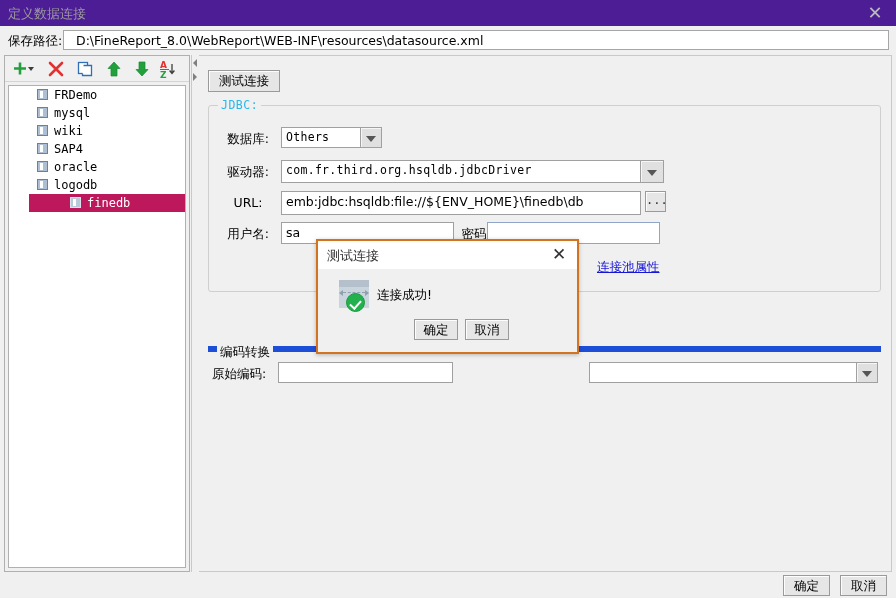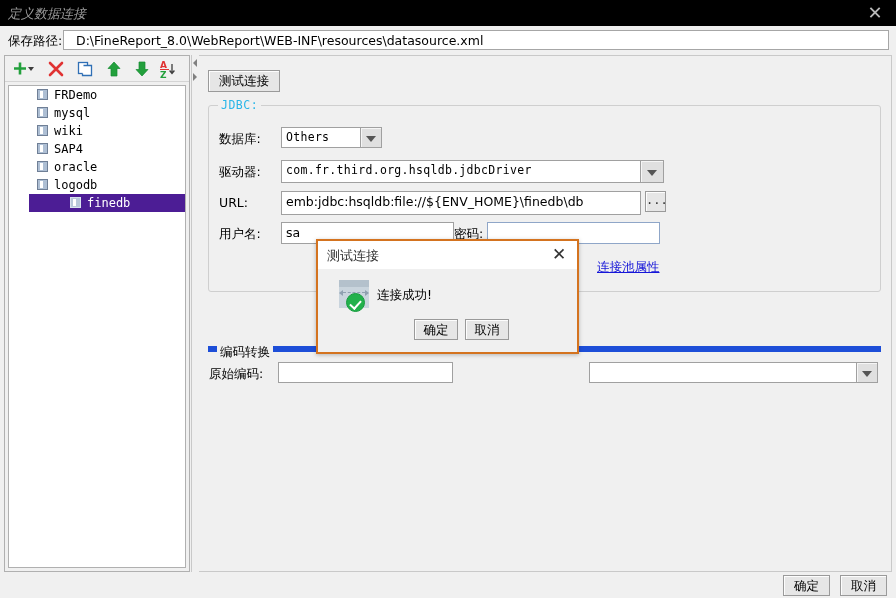--- a/index.html
+++ b/index.html
@@ -8,22 +8,21 @@
     background:#f0f0f0;
     font-family:"Liberation Sans","DejaVu Sans",sans-serif;
     font-size:12px;color:#000;
     -webkit-font-smoothing:none;
   }
   #app{position:relative;width:896px;height:598px;background:#f0f0f0;}
 
   
   .titlebar{
     position:absolute;left:0;top:0;width:896px;height:26px;
-    background:#000000;
-    font-style:italic;
+    background:#4c1d95;
   }
   .titlebar .ttl{
     position:absolute;left:8px;top:5px;
     font-size:13px;color:#9a9a9a;
     font-family:"DejaVu Sans","Liberation Sans",sans-serif;
   }
   .titlebar .xbtn{
     position:absolute;right:8px;top:3px;width:26px;height:20px;
     color:#b9b9b9;font-size:18px;line-height:19px;text-align:center;
     font-family:"DejaVu Sans",sans-serif;cursor:default;
@@ -57,21 +56,21 @@
   .listbox{
     position:absolute;left:3px;top:29px;width:178px;height:483px;
     background:#fff;border:1px solid #b0b0b0;box-sizing:border-box;
     overflow:hidden;
   }
   .litem{
     position:relative;height:18px;line-height:18px;padding-left:8px;
     font-family:"DejaVu Sans Mono","Liberation Mono",monospace;
     font-size:12px;color:#000;white-space:nowrap;cursor:default;margin-left:20px;
   }
-  .litem.sel{background:#4c1d95;color:#fff;padding-left:41px;}
+  .litem.sel{background:#be185d;color:#fff;padding-left:41px;}
   .litem .ico{
     display:inline-block;width:11px;height:11px;vertical-align:-1px;
     margin-right:6px;position:relative;
   }
   .litem .ico i{
     position:absolute;left:0;top:0;width:11px;height:11px;box-sizing:border-box;
     border:1px solid #6f7f96;background:#aebfd4;
   }
   .litem .ico i:after{
     content:"";position:absolute;left:2px;top:1px;width:3px;height:7px;
@@ -108,21 +107,21 @@
     border:1px solid #cfcfcf;border-radius:3px;box-sizing:border-box;
   }
   .jdbcgrp .glabel{
     position:absolute;left:9px;top:-8px;background:#f0f0f0;padding:0 3px;
     font-family:"DejaVu Sans Mono","Liberation Mono",monospace;
     font-size:11.5px;color:#29b6e8;letter-spacing:.5px;
   }
 
   .flab{
     position:absolute;font-family:"DejaVu Sans","Liberation Sans",sans-serif;
-    font-size:12.5px;color:#000;text-align:left;
+    font-size:12.5px;color:#000;text-align:center;
   }
   .tin{
     position:absolute;background:#fff;border:1px solid #a0a0a0;box-sizing:border-box;
   }
   .tin span{
     position:absolute;left:4px;top:2px;white-space:nowrap;
     font-family:"DejaVu Sans","Liberation Sans",sans-serif;font-size:12.5px;color:#000;
   }
   .tin.mono span{font-family:"DejaVu Sans Mono","Liberation Mono",monospace;font-size:11.5px;letter-spacing:.3px;}
   .ddbtn{

